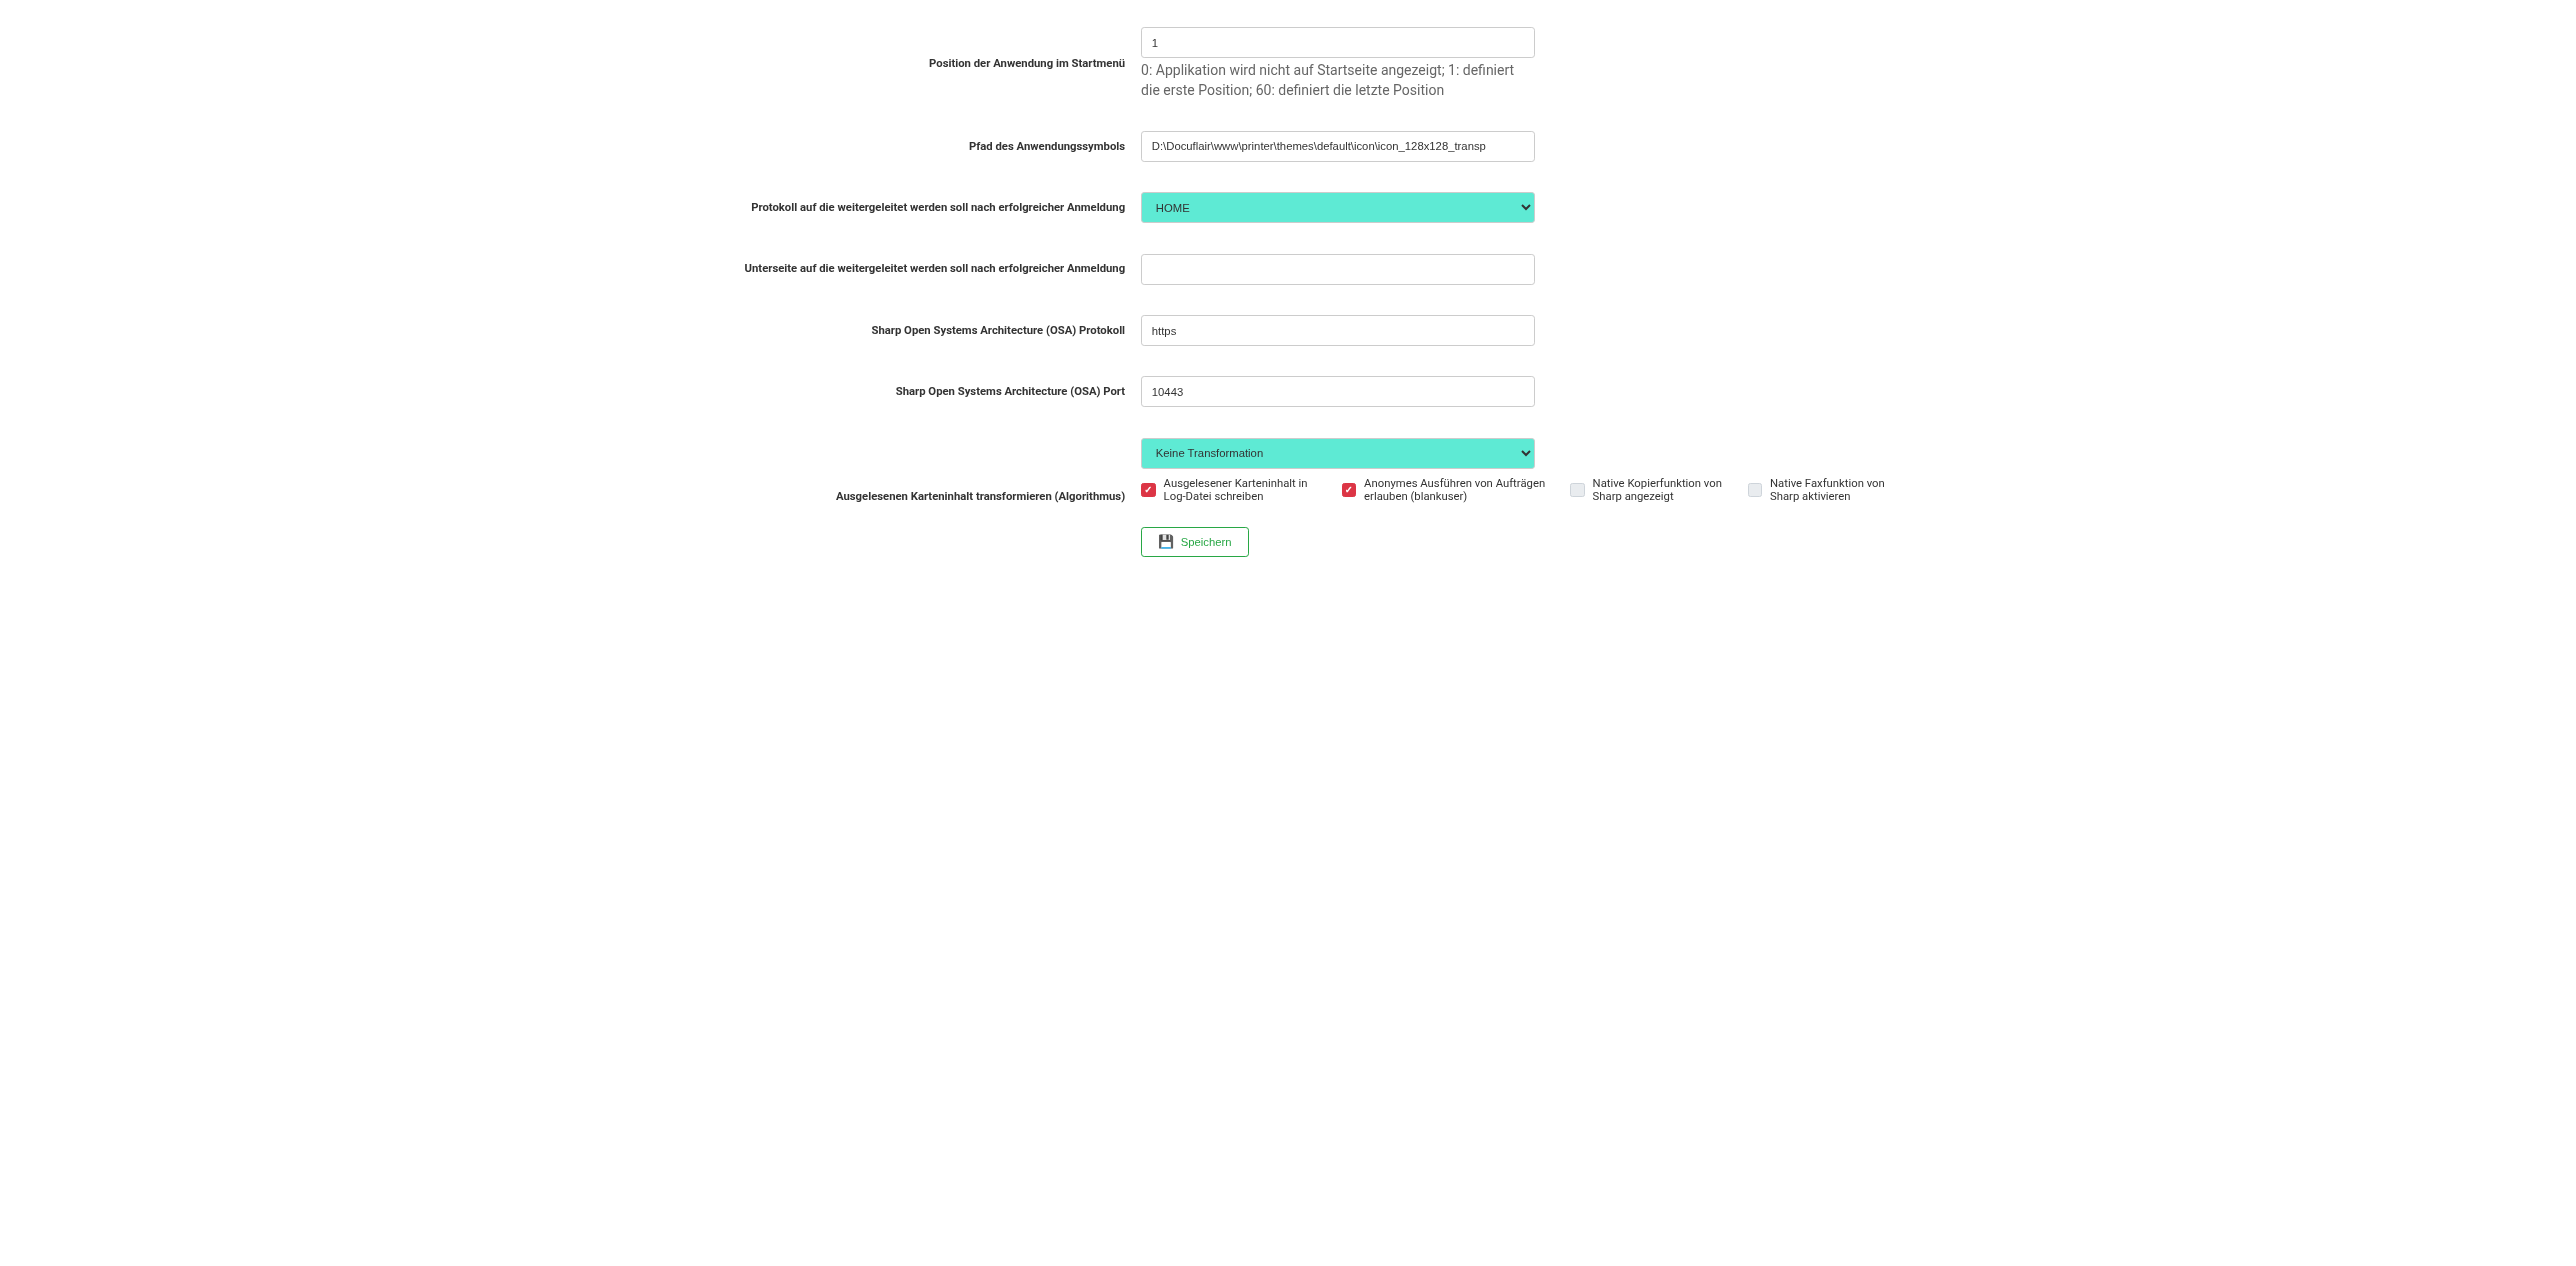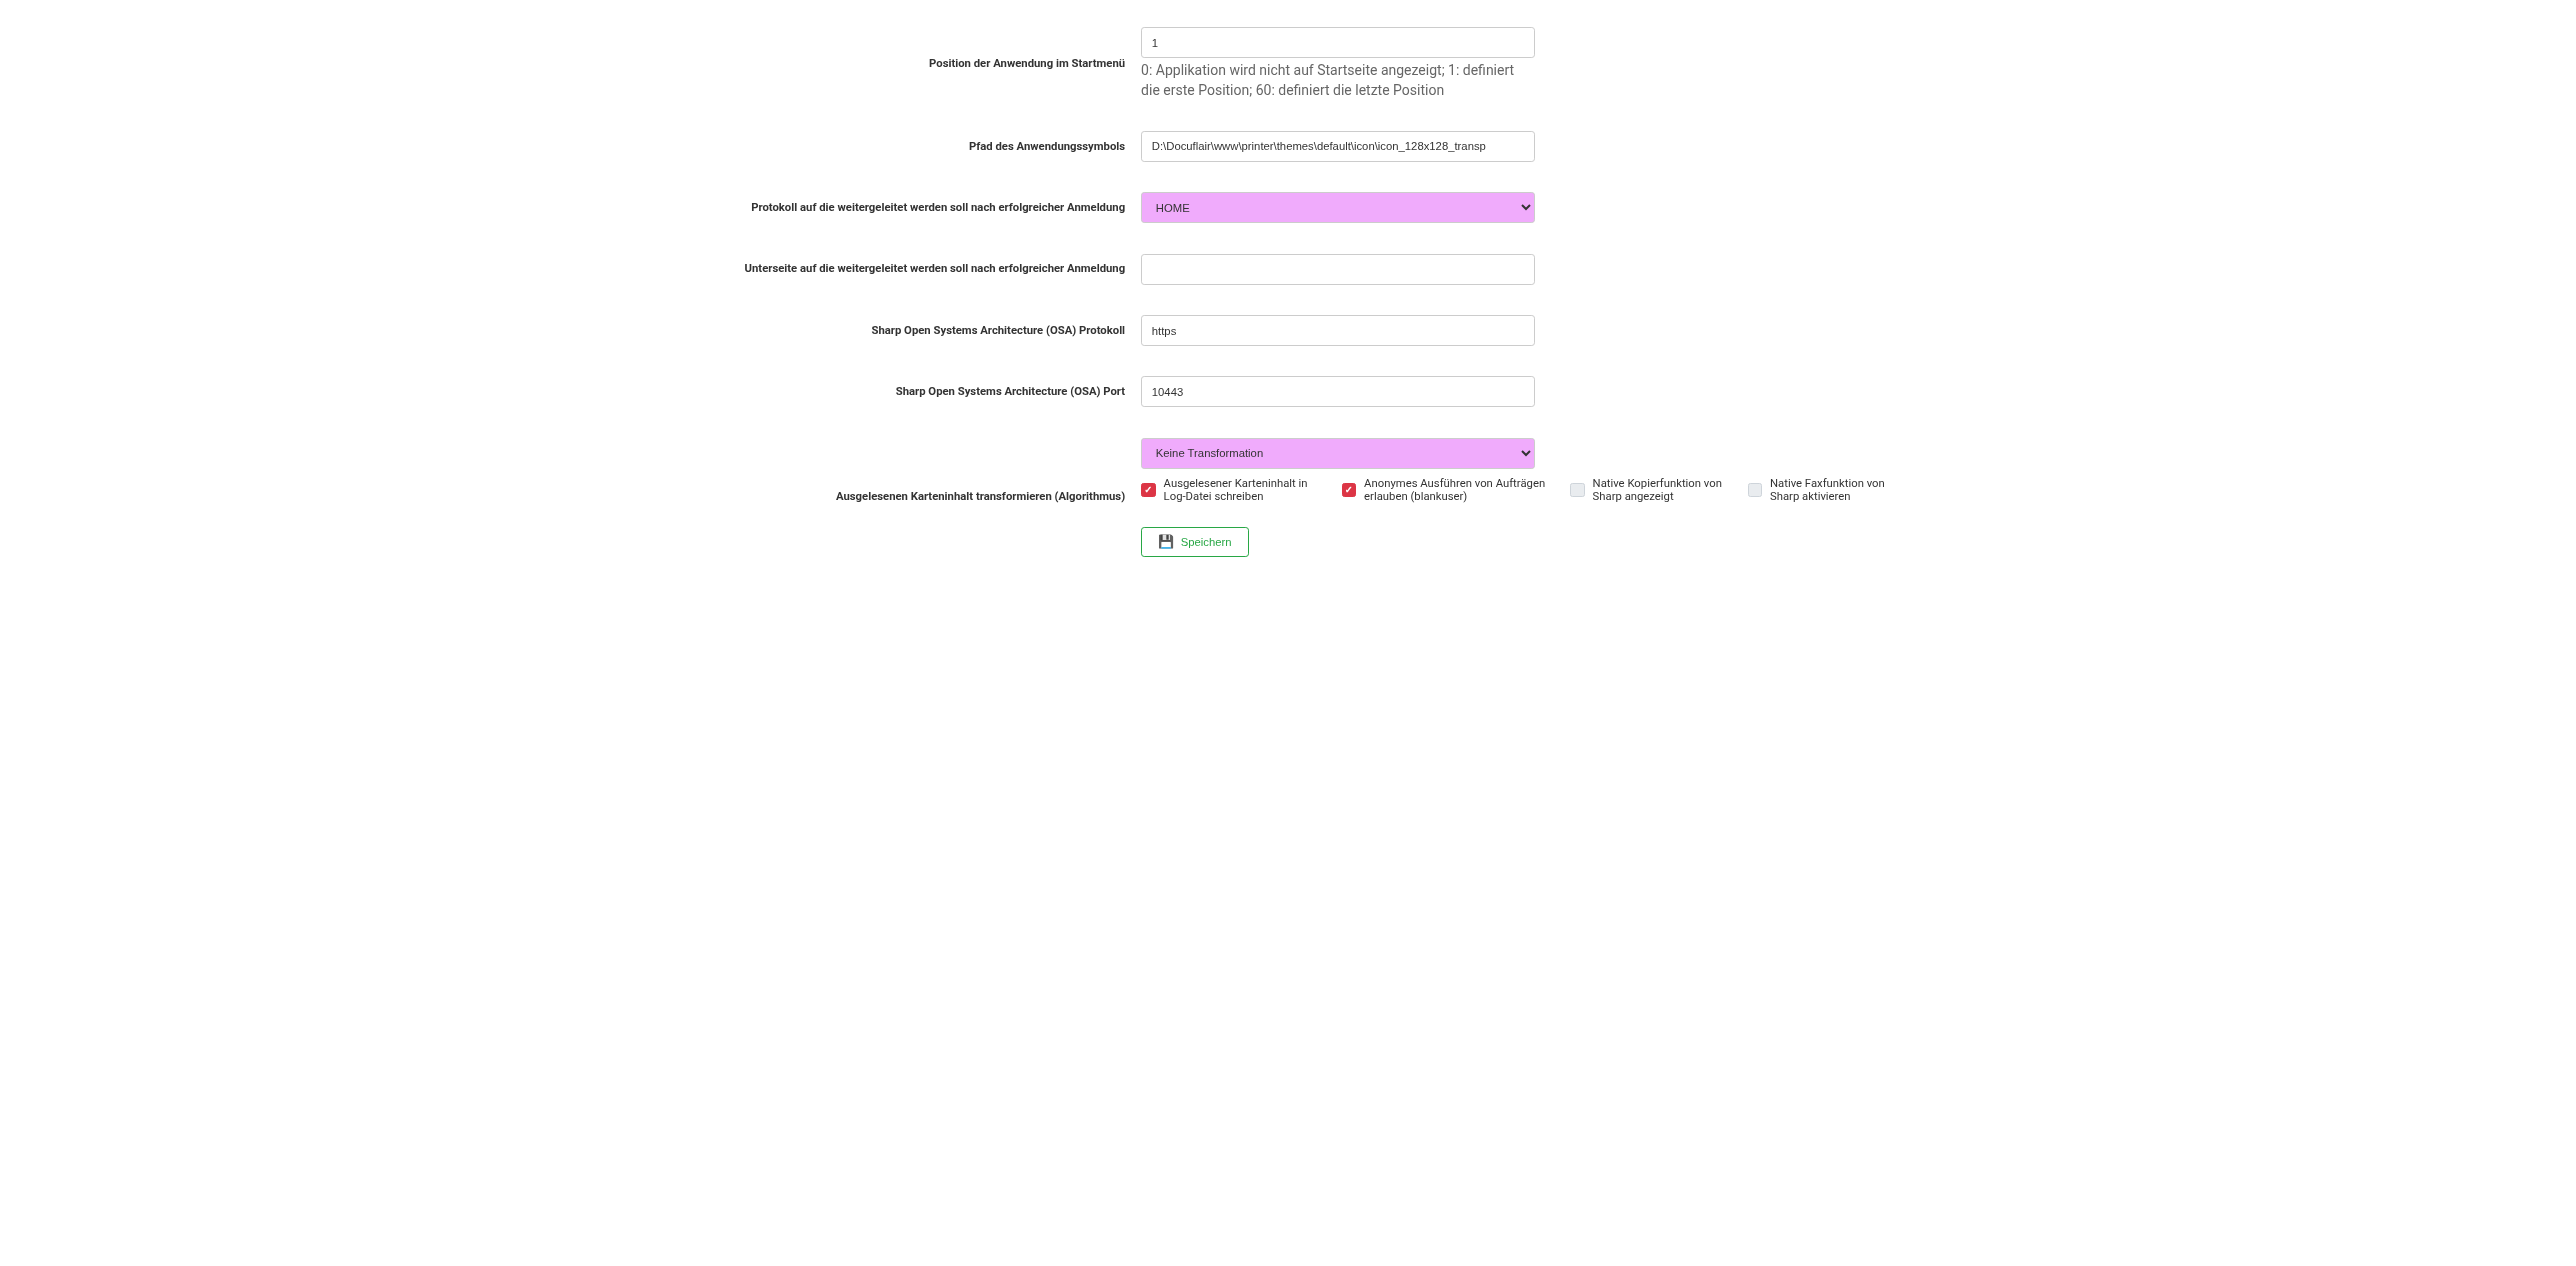--- a/index.html
+++ b/index.html
@@ -55,21 +55,21 @@
     }
 
     .form-select {
       width: 394px;
       height: 31px;
       border: 0.8px solid #cccccc;
       border-radius: 3.2px;
       padding: 4.8px 9.7px;
       font-size: 11.3px;
       color: #333;
-      background: #f0abfc;
+      background: #5eead4;
       appearance: auto;
       outline: none;
       cursor: pointer;
     }
 
     .form-hint {
       font-size: 14px;
       color: #666;
       margin-top: 3.2px;
       max-width: 394px;

